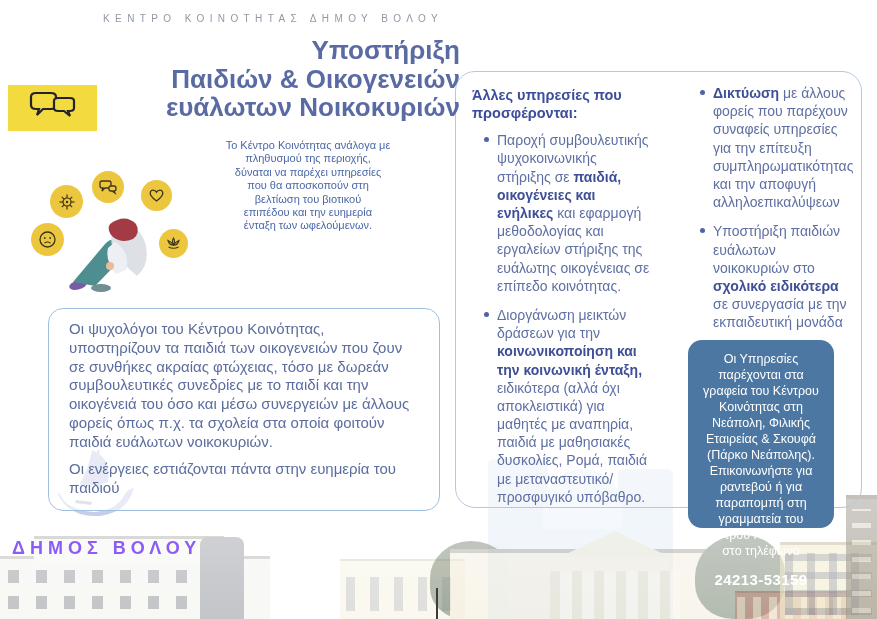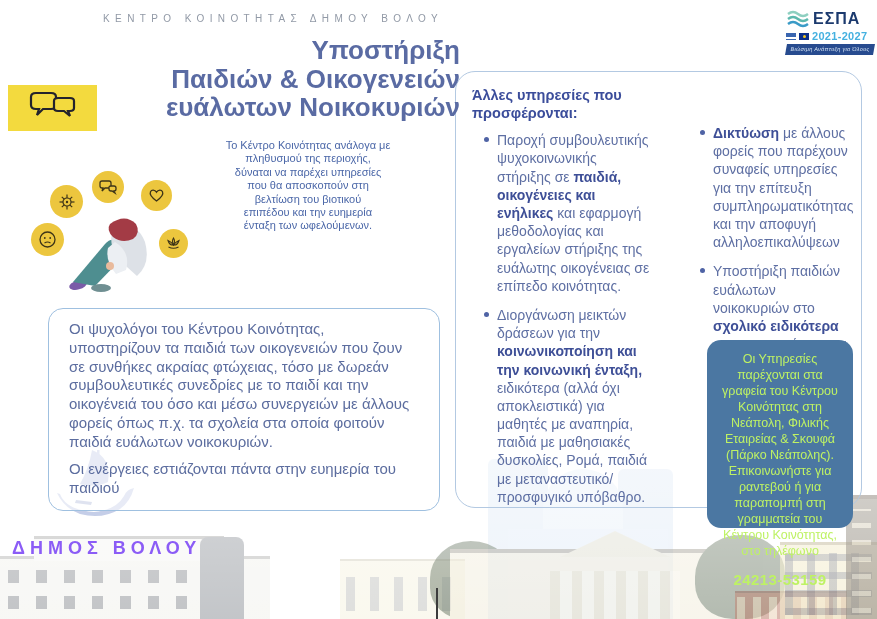--- a/index.html
+++ b/index.html
@@ -75,29 +75,29 @@
 
   
   .muni{position:absolute;left:12px;top:448px;z-index:1;}
   .muni .name{margin-top:18px;font-size:18px;font-weight:bold;letter-spacing:5px;color:#8b5cf6;}
   .muni svg{display:block;margin-left:42px;}
 
   
   .services-box{position:absolute;left:455px;top:71px;width:407px;height:437px;border:1.5px solid #b3c9e2;border-radius:20px;box-sizing:border-box;z-index:1;}
   .col{position:absolute;font-size:14px;color:#5e6fa3;line-height:1.3;z-index:2;}
   .col-mid{left:472px;top:86px;width:182px;}
-  .col-right{left:688px;top:84px;width:165px;margin-top:40px;}
+  .col-right{left:688px;top:84px;width:165px;}
   .svc-heading{font-weight:bold;color:#3b4d9b;font-size:14.5px;line-height:1.25;margin-bottom:9px;}
   ul.blt{list-style:none;margin:0;padding:0 0 0 12px;}
   ul.blt li{position:relative;padding-left:13px;margin-bottom:11px;}
   ul.blt li::before{content:"";position:absolute;left:0;top:6px;width:5px;height:5px;border-radius:50%;background:#4f63a5;}
   .col .b{font-weight:bold;color:#3e4f97;}
 
   
-  .contact{position:absolute;left:688px;top:340px;width:146px;height:188px;box-sizing:border-box;background:#4b77a2;border-radius:14px;padding:11px 9px;color:#bef264;text-align:center;font-size:12.5px;line-height:1.28;z-index:4;margin-left:19px;}
+  .contact{position:absolute;left:688px;top:340px;width:146px;height:188px;box-sizing:border-box;background:#4b77a2;border-radius:14px;padding:11px 9px;color:#ffffff;text-align:center;font-size:12.5px;line-height:1.28;z-index:4;}
   .contact .phone{margin-top:11px;font-weight:bold;font-size:15px;letter-spacing:.4px;}
 </style>
 </head>
 <body>
 
 <div class="page">
 
   <div class="scene">
     <div class="church-sketch">
       <div class="pylon p1"></div>
@@ -131,36 +131,20 @@
       </div>
     <div class="tower-right">
         <div class="wins"></div>
       </div>
     <div class="fade"></div>
   </div>
   <div class="pole"></div>
 
   <div class="eyebrow">ΚΕΝΤΡΟ ΚΟΙΝΟΤΗΤΑΣ ΔΗΜΟΥ ΒΟΛΟΥ</div>
 
-  <div class="espa">
-    <div class="row1">
-      <svg width="24" height="20" viewBox="0 0 24 20">
-        <path d="M2,5 Q7,1 12,5 T22,5" fill="none" stroke="#8ecfc0" stroke-width="2.4"></path>
-        <path d="M2,10 Q7,6 12,10 T22,10" fill="none" stroke="#5cb8ad" stroke-width="2.4"></path>
-        <path d="M2,15 Q7,11 12,15 T22,15" fill="none" stroke="#3a9bc7" stroke-width="2.4"></path>
-      </svg>
-      <span class="name">ΕΣΠΑ</span>
-    </div>
-    <div class="row2">
-      <span class="flag flag-gr"></span>
-      <span class="flag flag-eu"></span>
-      <span class="years">2021-2027</span>
-    </div>
-    <div class="banner">Βιώσιμη Ανάπτυξη για Όλους</div>
-  </div>
 
   <div class="title">
       <div>Υποστήριξη</div>
       <div>Παιδιών &amp; Οικογενειών</div>
       <div>ευάλωτων Νοικοκυριών</div>
     </div>
 
   <div class="chat-flag">
     <svg width="52" height="34" viewBox="0 0 52 34">
       <path d="M4,6 Q4,2 9,2 H24 Q29,2 29,6 V14 Q29,18 24,18 H16 L10,24 L12,18 H9 Q4,18 4,14 Z" fill="none" stroke="#23232c" stroke-width="2.2"></path>

